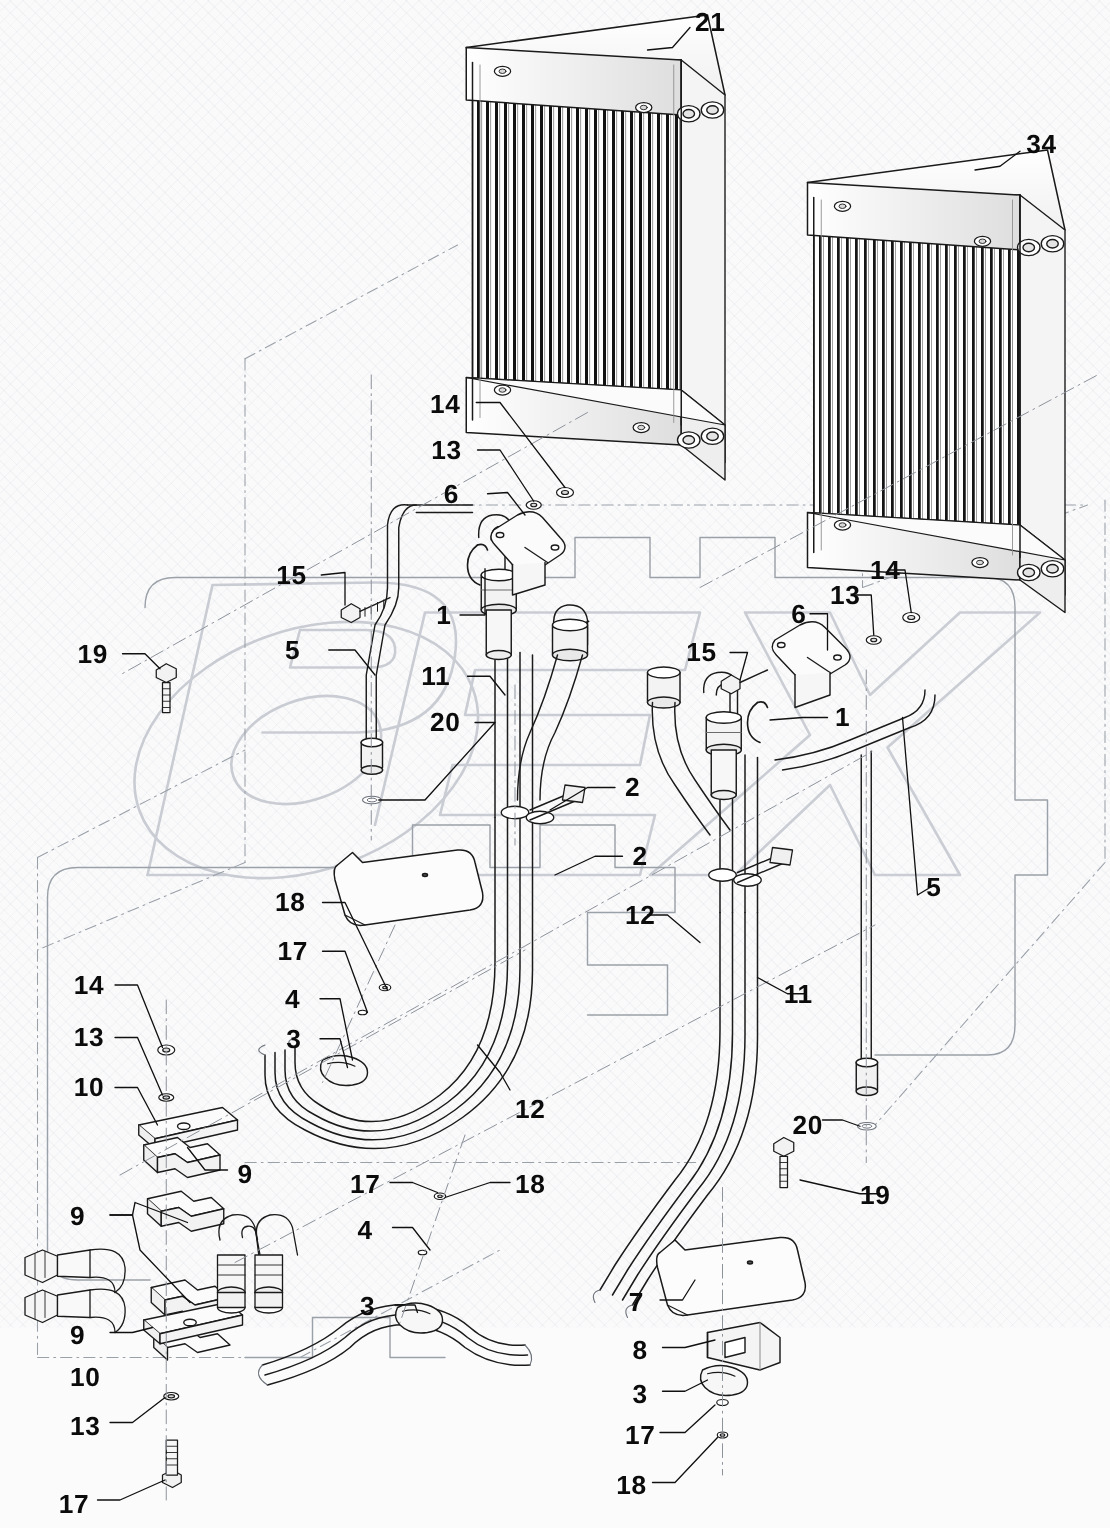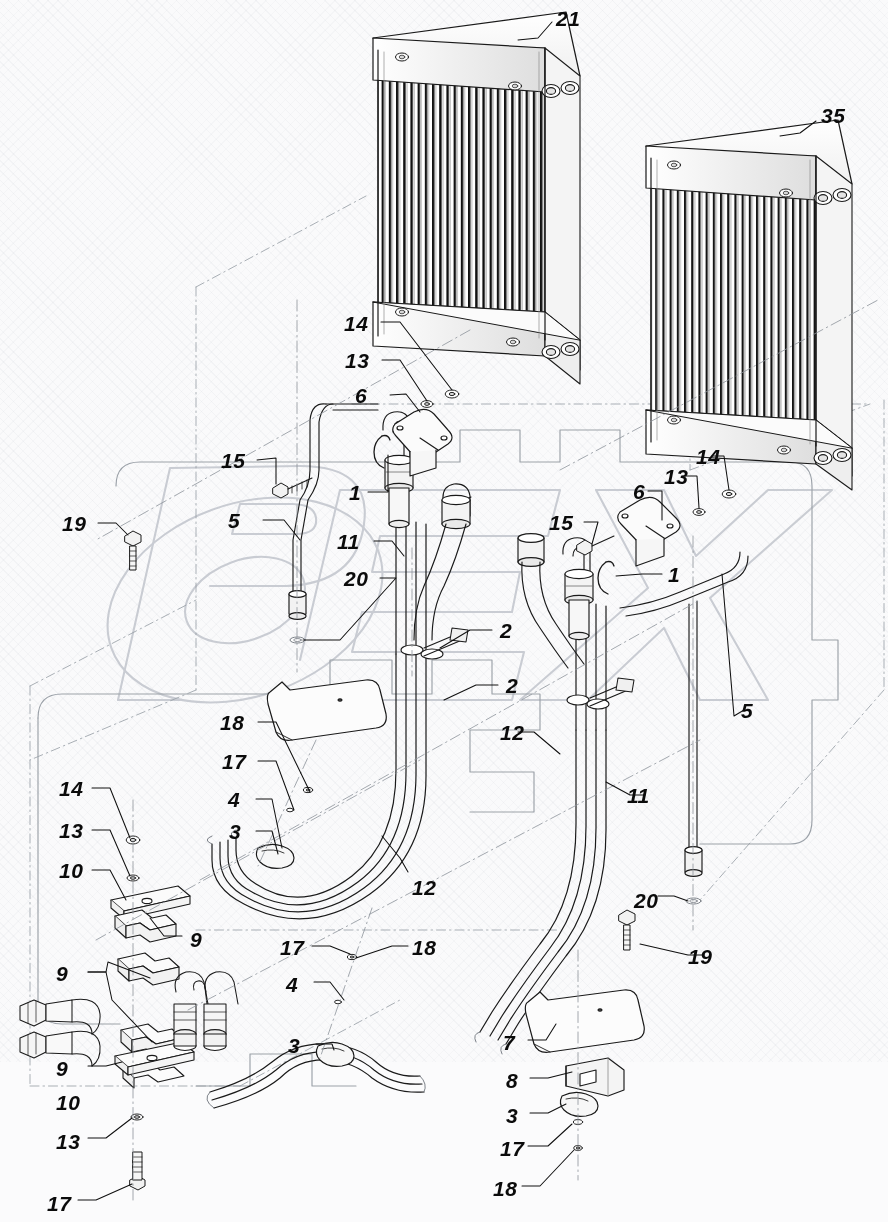--- a/index.html
+++ b/index.html
@@ -10,21 +10,20 @@
     font-family:"Liberation Sans", sans-serif;
     overflow:hidden;
   }
   #sheet{
     position:relative;
     width:888px;height:1062px;
     background:
       repeating-linear-gradient(45deg, rgba(150,160,175,.075) 0 1px, rgba(0,0,0,0) 1px 7px),
       repeating-linear-gradient(-45deg, rgba(150,160,175,.055) 0 1px, rgba(0,0,0,0) 1px 7px),
       #fafafb;
-    font-style: italic;
   }
   #art{position:absolute;left:0;top:0;width:888px;height:1222px;}
   .lbl{
     position:absolute;
     font-family:"Liberation Sans", sans-serif;
     font-size:21px;
     font-weight:bold;
     color:#0b0b0b;
     line-height:1;
     letter-spacing:.5px;
@@ -537,21 +536,21 @@
     <path d="M528 1146 L548 1146 L572 1124"></path>
     <path d="M78 1200 L96 1200 L132 1184"></path>
     <path d="M522 1186 L540 1186 L574 1150"></path>
   </g>
 
   </g>
 </svg>
 
 <div>
   <span class="lbl" style="left:556px;top:8px;">21</span>
-  <span class="lbl" style="left:821px;top:105px;">35</span>
+  <span class="lbl" style="left:821px;top:105px;">34</span>
   <span class="lbl" style="left:344px;top:313px;">14</span>
   <span class="lbl" style="left:345px;top:350px;">13</span>
   <span class="lbl" style="left:355px;top:385px;">6</span>
   <span class="lbl" style="left:221px;top:450px;">15</span>
   <span class="lbl" style="left:349px;top:482px;">1</span>
   <span class="lbl" style="left:62px;top:513px;">19</span>
   <span class="lbl" style="left:228px;top:510px;">5</span>
   <span class="lbl" style="left:337px;top:531px;">11</span>
   <span class="lbl" style="left:344px;top:568px;">20</span>
   <span class="lbl" style="left:696px;top:446px;">14</span>

